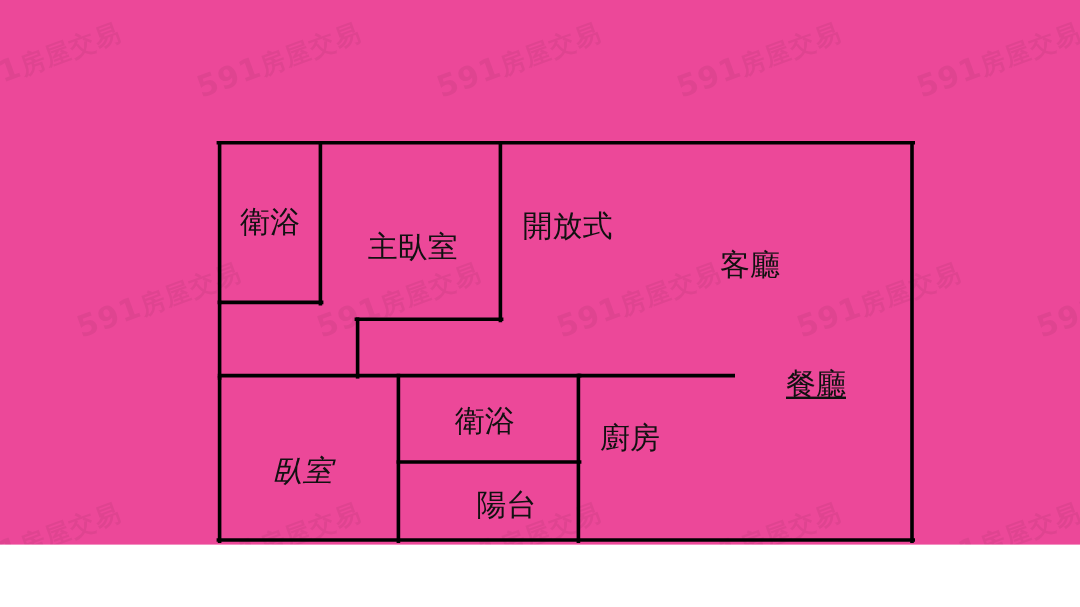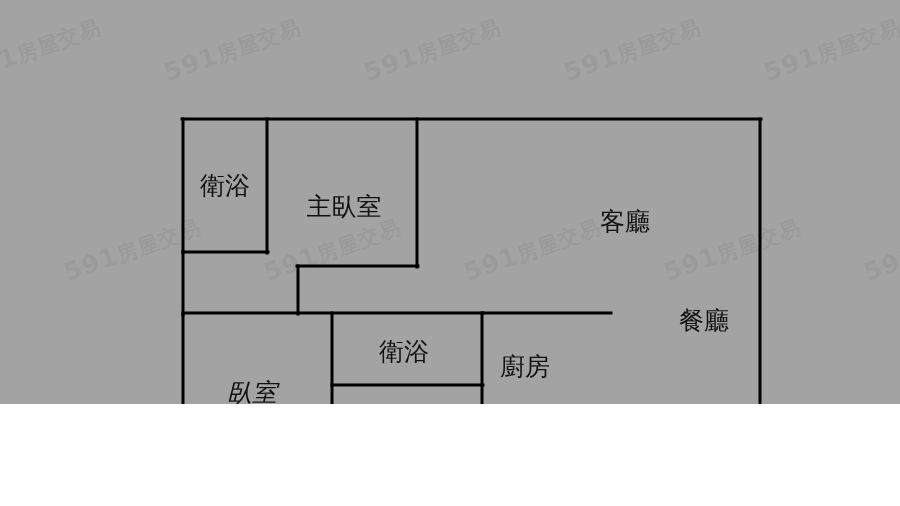--- a/index.html
+++ b/index.html
@@ -4,22 +4,22 @@
 <title>Floor Plan</title>
 <style>
   html, body {
     margin: 0;
     padding: 0;
     background: #ffffff;
   }
   #stage {
     position: relative;
     width: 900px;
-    height: 404px;
-    background: #a3a3a3;
+    height: 454px;
+    background: #ec4899;
     overflow: hidden;
     font-family: "DejaVu Sans", "Liberation Sans", sans-serif;
   }
 
   
   #watermark-layer {
     position: absolute;
     left: 0; top: 0;
     width: 900px;
     height: 506px;
@@ -89,23 +89,23 @@
         <line x1="483" y1="313" x2="611" y2="313"></line>
         <line x1="332" y1="313" x2="332" y2="451"></line>
         <line x1="482" y1="313" x2="482" y2="451"></line>
         <line x1="332" y1="385" x2="483" y2="385"></line>
       </g>
   </svg>
 
   <div id="labels-layer">
       <div class="room-label" style="left: 225px; top: 185px; color: rgb(17, 17, 17);"><div>衛浴</div></div>
       <div class="room-label" style="left: 344px; top: 206px; color: rgb(17, 17, 17);"><div>主臥室</div></div>
-      <div class="room-label two-line" style="left: 473px; top: 189px; color: rgb(17, 17, 17);"></div>
+      <div class="room-label two-line" style="left: 473px; top: 189px; color: rgb(17, 17, 17);"><div>開放式</div></div>
       <div class="room-label" style="left: 625px; top: 221px; color: rgb(17, 17, 17);"><div>客廳</div></div>
-      <div class="room-label" style="left: 704px; top: 320px; color: rgb(17, 17, 17);"><div>餐廳</div></div>
+      <div class="room-label" style="left: 680px; top: 320px; color: rgb(17, 17, 17); text-decoration: underline;"><div>餐廳</div></div>
       <div class="room-label" style="left: 252px; top: 392px; color: rgb(17, 17, 17); font-style: italic;"><div>臥室</div></div>
       <div class="room-label" style="left: 404px; top: 351px; color: rgb(17, 17, 17);"><div>衛浴</div></div>
       <div class="room-label" style="left: 422px; top: 421px; color: rgb(17, 17, 17);"><div>陽台</div></div>
       <div class="room-label" style="left: 525px; top: 366px; color: rgb(17, 17, 17); font-family: Liberation Serif, serif;"><div>廚房</div></div>
     </div>
 
   <div id="watermark-layer">
       <div class="wm" style="left: -40px; top: 60px; color: rgba(0, 0, 0, 0.055); transform: rotate(-20deg);"><span class="num">591</span><span>房屋交易</span></div>
       <div class="wm" style="left: 160px; top: 60px; color: rgba(0, 0, 0, 0.055); transform: rotate(-20deg);"><span class="num">591</span><span>房屋交易</span></div>
       <div class="wm" style="left: 360px; top: 60px; color: rgba(0, 0, 0, 0.055); transform: rotate(-20deg);"><span class="num">591</span><span>房屋交易</span></div>

